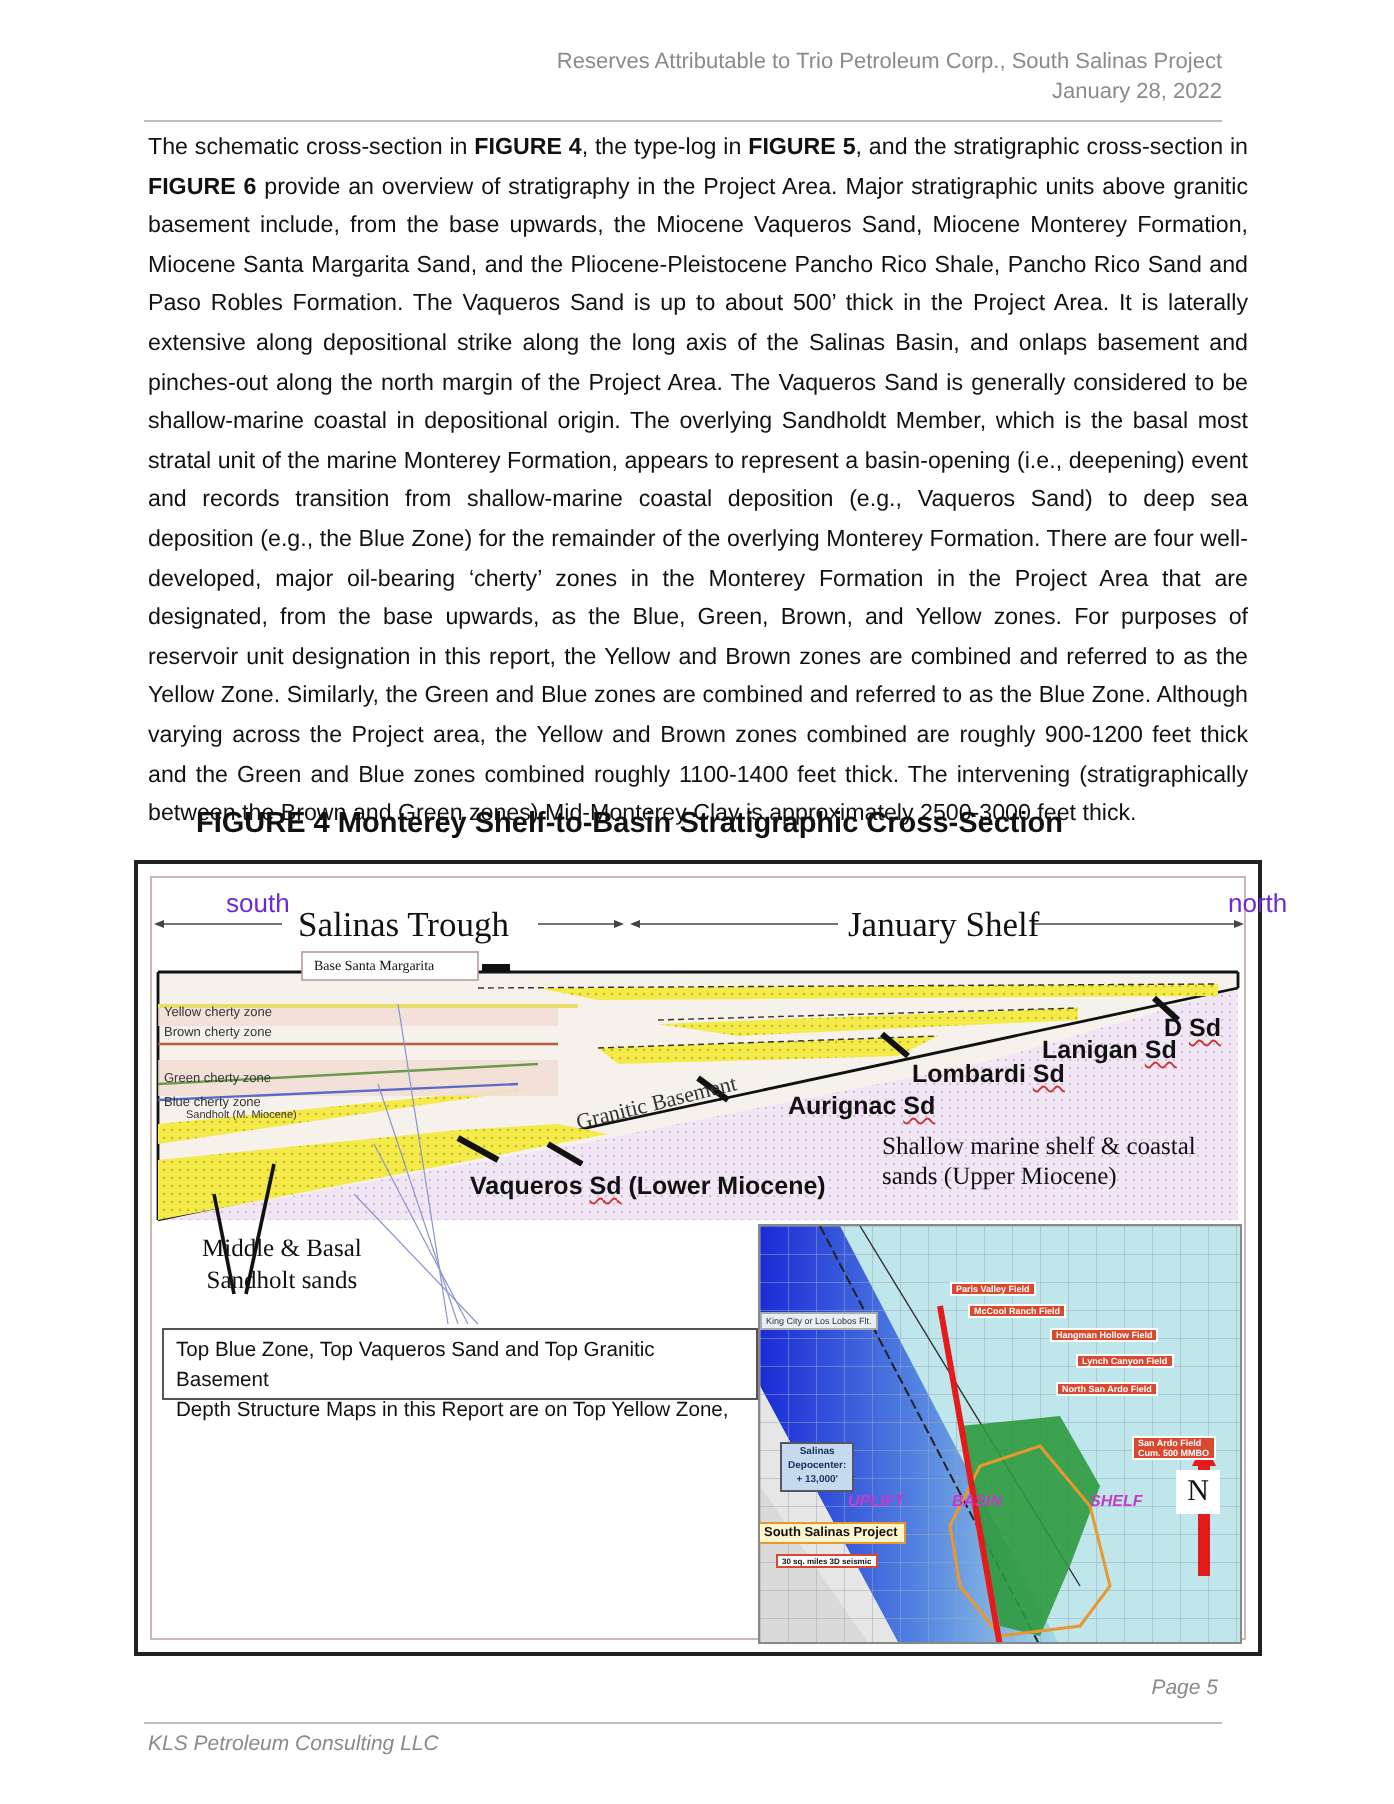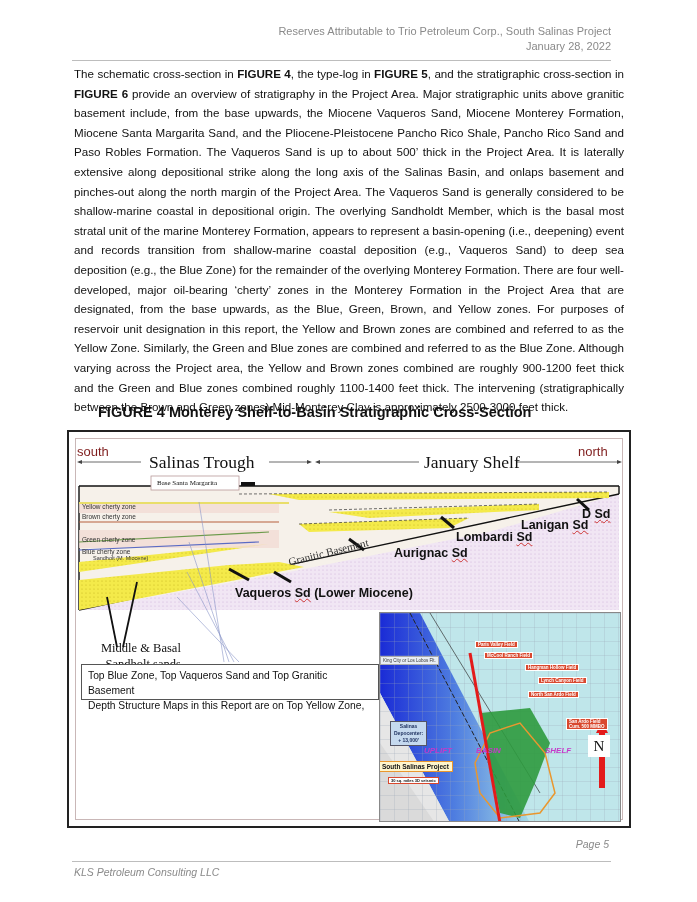--- a/index.html
+++ b/index.html
@@ -11,21 +11,21 @@
 
   .body-text { position: absolute; left: 74px; top: 64px; width: 550px; font-size: 11.6px; line-height: 19.6px; text-align: justify; color: #111; }
   .body-text b { font-weight: bold; }
 
   .fig-title { position: absolute; left: 98px; top: 404px; font-size: 14.5px; font-weight: bold; color: #111; }
 
   .figure { position: absolute; left: 67px; top: 430px; width: 564px; height: 398px; border: 2px solid #222; background: #fff; }
   .figure-inner { position: absolute; left: 6px; top: 6px; right: 6px; bottom: 6px; border: 1px solid #c9b7b7; }
 
   .xs-label { position: absolute; font-family: "Liberation Serif", serif; color: #111; }
-  .dir { position: absolute; font-family: "Liberation Sans", sans-serif; font-size: 13px; color: #7f1d1d; }
+  .dir { position: absolute; font-family: "Liberation Sans", sans-serif; font-size: 13px; color: #6d28d9; padding-left: 36px; }
 
   .callout { position: absolute; font-family: "Liberation Sans", sans-serif; font-weight: bold; color: #111; font-size: 12.5px; white-space: nowrap; }
   .callout u { text-decoration: underline wavy #c33; text-decoration-thickness: 1px; }
 
   .zone-label { position: absolute; font-size: 6.5px; color: #333; white-space: nowrap; }
 
   .note-box { position: absolute; left: 12px; top: 232px; width: 298px; height: 36px; border: 1px solid #555; background: #fff; font-size: 10.3px; line-height: 15px; padding: 3px 6px; color: #111; }
 
   .map { position: absolute; left: 310px; top: 180px; width: 242px; height: 210px; overflow: hidden; border: 1px solid #888; background: #fde047; }
   .map-label { position: absolute; font-size: 4.5px; font-weight: bold; color: #fff; background: #d9492f; border: 1px solid #fff; padding: 0 2px; white-space: nowrap; }
@@ -126,22 +126,26 @@
   <div class="zone-label" style="left:24px;top:123px;font-size:5.5px">Sandholt (M. Miocene)</div>
 
   <div class="xs-label" style="left:218px;top:124px;font-size:11px;transform:rotate(-14deg);transform-origin:left top;color:#333">Granitic Basement</div>
 
   <div class="callout" style="left:166px;top:154px"><span>Vaqueros </span><u>Sd</u><span> (Lower Miocene)</span></div>
   <div class="callout" style="left:325px;top:114px"><span>Aurignac </span><u>Sd</u></div>
   <div class="callout" style="left:387px;top:98px"><span>Lombardi </span><u>Sd</u></div>
   <div class="callout" style="left:452px;top:86px"><span>Lanigan </span><u>Sd</u></div>
   <div class="callout" style="left:513px;top:75px"><span>D </span><u>Sd</u></div>
 
-
-  <div class="xs-label" style="left:32px;top:208px;font-size:12.5px;line-height:16px;text-align:right">
+  <div class="xs-label" style="left:372px;top:134px;font-size:12.5px;line-height:15px">
+    <div>Shallow marine shelf &amp; coastal</div>
+    <div>sands (Upper Miocene)</div>
+  </div>
+
+  <div class="xs-label" style="left:32px;top:184px;font-size:12.5px;line-height:16px;text-align:center">
     <div>Middle &amp; Basal</div>
     <div>Sandholt sands</div>
   </div>
 
   <div class="note-box">
     <div>Top Blue Zone, Top Vaqueros Sand and Top Granitic Basement</div>
     <div>Depth Structure Maps in this Report are on Top Yellow Zone,</div>
   </div>
 
   <div class="map">

